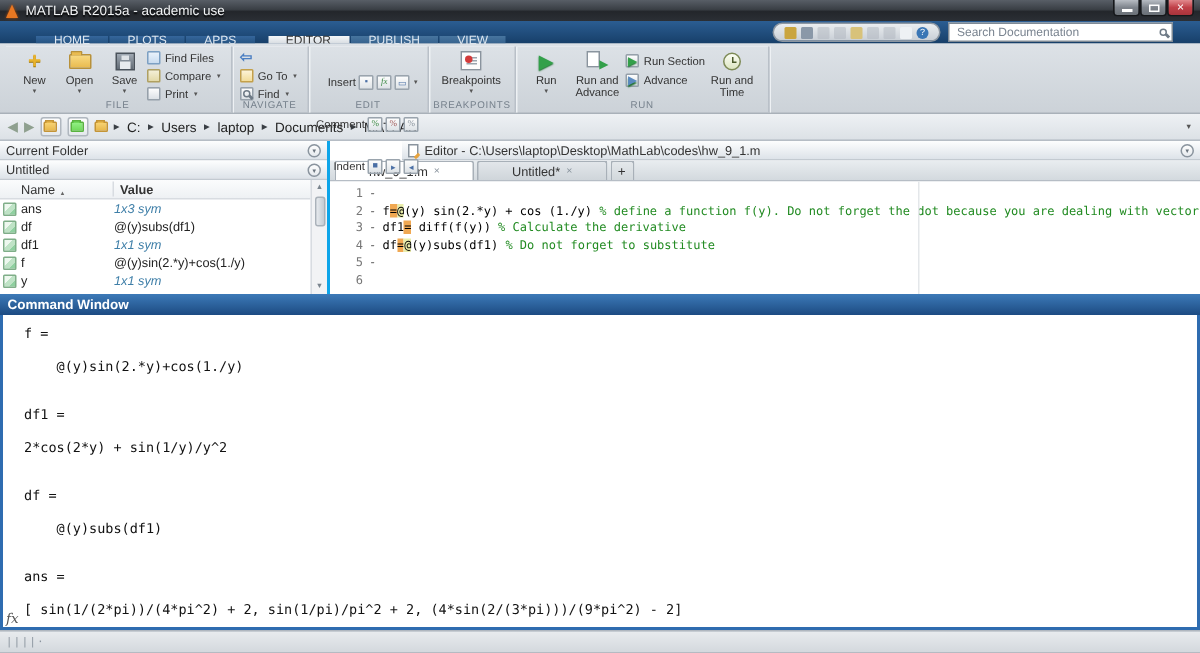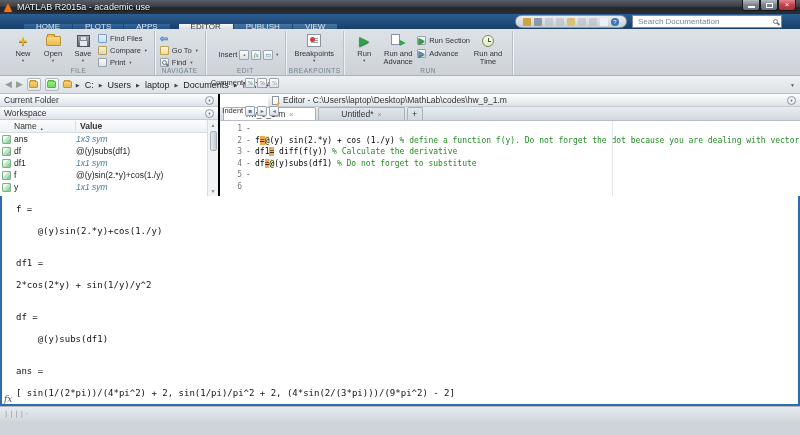--- a/index.html
+++ b/index.html
@@ -104,21 +104,21 @@
     border:1px solid #c49436;border-radius:1px;position:relative;}
   .mini-fold::before{content:"";position:absolute;top:-2px;left:0;width:4px;height:1px;
     background:#e8b84a;border:1px solid #c49436;border-bottom:none;}
   .crumb{display:flex;align-items:center;gap:5px;}
   .crumb .sep{color:#3a3f45;font-size:5px;}
   .crumb .seg{cursor:default;}
   .addr-dd{margin-left:auto;color:#555;font-size:5px;}
 
   
   .main{height:102px;flex:0 0 102px;display:flex;background:#fff;}
-  .leftpanel{width:220px;flex:0 0 220px;border-right:2px solid #000000;display:flex;flex-direction:column;background:#fff;}
+  .leftpanel{width:220px;flex:0 0 220px;border-right:2px solid #0ea5e9;display:flex;flex-direction:column;background:#fff;}
   .panel-hdr{height:13px;flex:0 0 13px;background:linear-gradient(#fdfefe,#dde3e9);
     border-bottom:1px solid #c3cad1;display:flex;align-items:center;font-size:8.5px;color:#333;padding:0 4px;gap:3px;}
   .panel-hdr .sp{flex:1;}
   .circ{width:9px;height:9px;border:1px solid #8a949e;border-radius:50%;flex:0 0 auto;
     display:flex;align-items:center;justify-content:center;font-size:4px;color:#6a747e;
     background:linear-gradient(#fdfdfd,#e6eaee);}
   .ws-wrap{flex:1;display:flex;min-height:0;}
   .ws-main{flex:1;display:flex;flex-direction:column;min-width:0;}
   .ws-head{height:13px;flex:0 0 13px;display:flex;align-items:center;
     background:linear-gradient(#fbfcfd,#eef1f4);border-bottom:1px solid #d8dce1;font-size:8.5px;color:#333;}
@@ -399,21 +399,21 @@
 
   <div class="main">
 
     <div class="leftpanel">
       <div class="panel-hdr">
         <span>Current Folder</span>
         <span class="sp"></span>
         <span class="circ">▼</span>
       </div>
       <div class="panel-hdr">
-        <span>Workspace</span>
+        <span>Untitled</span>
         <span class="sp"></span>
         <span class="circ">▼</span>
       </div>
       <div class="ws-wrap">
         <div class="ws-main">
           <div class="ws-head">
             <span class="cname">
               <span>Name</span>
               <span class="sort">▲</span>
             </span>
@@ -481,20 +481,23 @@
             <div class="cl"><span class="num">3</span><span class="dash">-</span><span class="src"><span class="tk-c">df1</span><span class="tk-eq">=</span><span class="tk-c"> diff(f(y)) </span><span class="tk-m">% Calculate the derivative</span></span></div>
             <div class="cl"><span class="num">4</span><span class="dash">-</span><span class="src"><span class="tk-c">df</span><span class="tk-eq">=</span><span class="tk-at">@</span><span class="tk-c">(y)subs(df1) </span><span class="tk-m">% Do not forget to substitute</span></span></div>
             <div class="cl"><span class="num">5</span><span class="dash">-</span></div>
             <div class="cl"><span class="num">6</span><span class="dash"></span><span class="src"></span></div>
           </div>
         <div class="guide"></div>
       </div>
     </div>
   </div>
 
+  <div class="cw-hdr">
+    <span>Command Window</span>
+  </div>
   <div class="cw-body">
     <pre>f = 
 
     @(y)sin(2.*y)+cos(1./y)
 
 
 df1 =
 
 2*cos(2*y) + sin(1/y)/y^2
 

